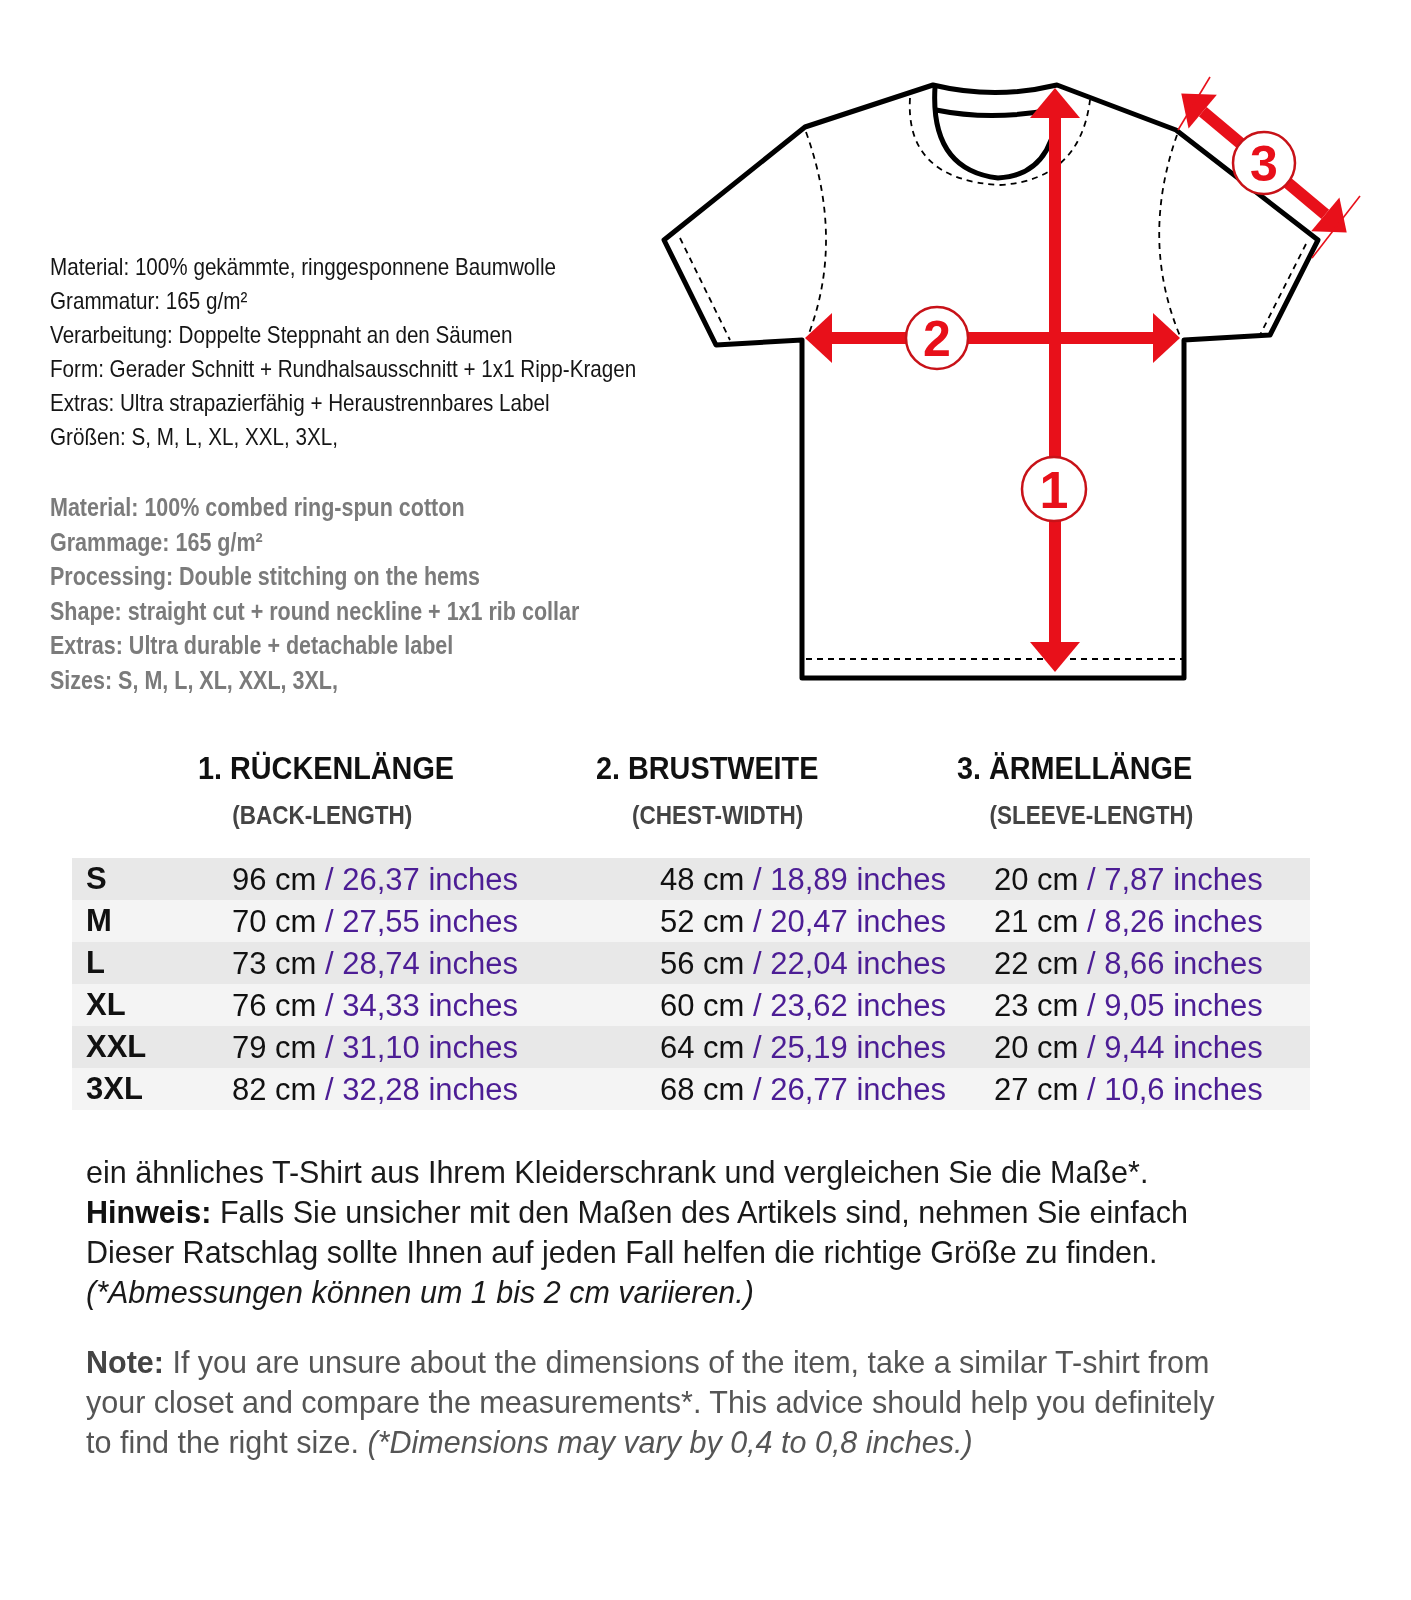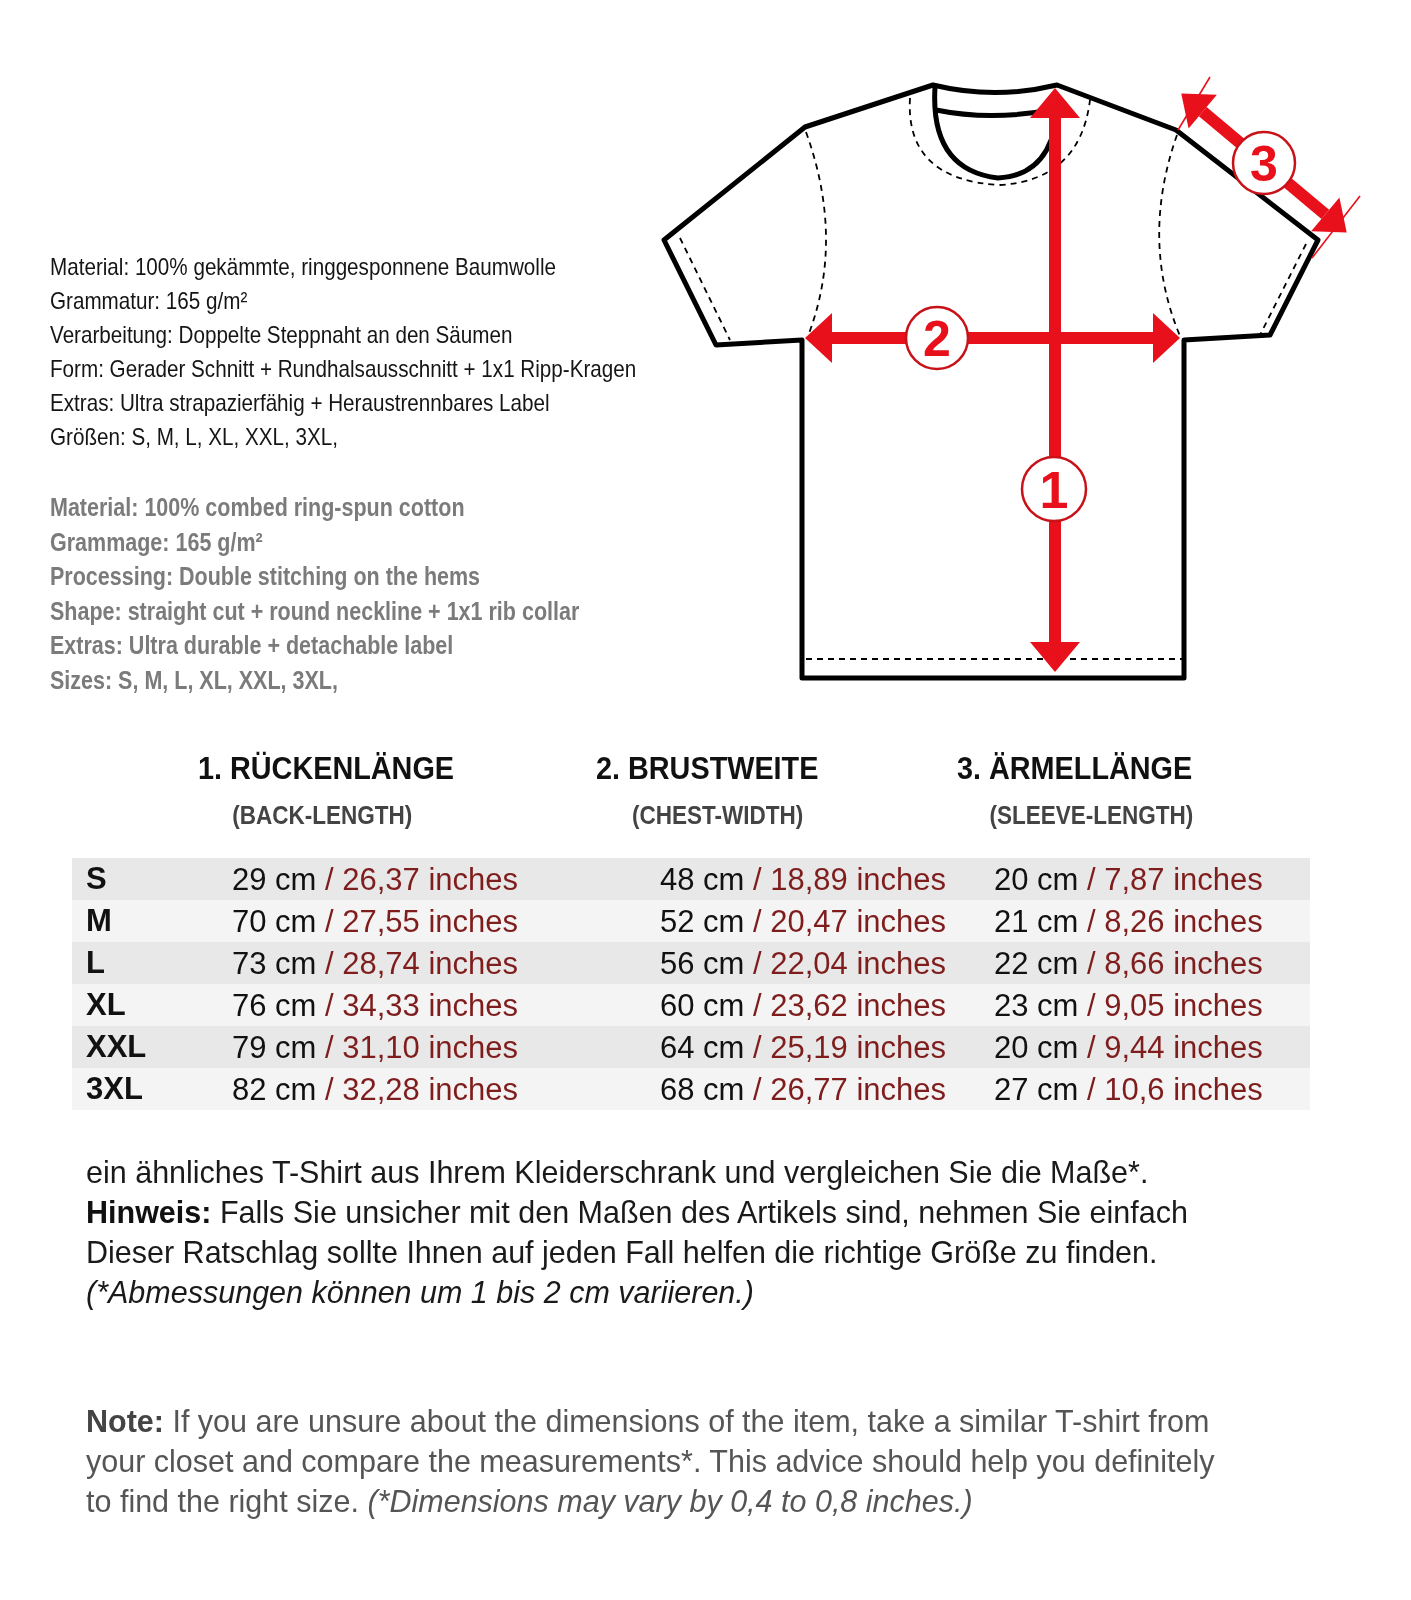--- a/index.html
+++ b/index.html
@@ -21,26 +21,26 @@
   #ch-1 { left: 596px; top: 750px; } #ch-1 .h2 { padding-left: 40px; }
   #ch-2 { left: 957px; top: 750px; } #ch-2 .h2 { padding-left: 36px; }
 
   .size-table { position: absolute; left: 72px; top: 858px; width: 1238px; }
   .row { height: 42px; position: relative; font-size: 31px; }
   .row:nth-child(odd) { background: #e8e8e8; }
   .row:nth-child(even) { background: #f4f4f4; }
   .row .size { position: absolute; left: 14px; top: 3px; font-weight: bold; color: #111; font-size: 31px; }
   .row .cell { position: absolute; top: 4px; white-space: nowrap; }
   .row .cm { color: #111; }
-  .row .inch { color: #7f1d1d; }
+  .row .inch { color: #4c1d95; }
   .row .c0 { left: 160px; } .row .c1 { left: 588px; } .row .c2 { left: 922px; }
 
   .note { position: absolute; left: 86px; font-size: 30.5px; line-height: 40px; white-space: nowrap; }
   .note-de { top: 1152px; color: #1a1a1a; }
-  .note-en { top: 1401px; color: #555; }
+  .note-en { top: 1342px; color: #555; }
   .note b { color: inherit; }
   .note-de b { color: #111; }
   .note-en b { color: #444; }
   .note i { font-style: italic; margin-top: 10px; }
   .note .ln { display: block; }
 </style>
 </head>
 <body>
 
 <div class="specs-de">
@@ -120,21 +120,21 @@
   <span class="h2">(CHEST-WIDTH)</span>
 </div>
 <div class="col-head" id="ch-2">
   <span class="h1">3. ÄRMELLÄNGE</span>
   <span class="h2">(SLEEVE-LENGTH)</span>
 </div>
 
 <div class="size-table">
   <div class="row">
     <span class="size">S</span>
-    <span class="cell c0"><span class="cm">29 cm</span><span class="inch" style="white-space: pre;"> / 26,37 inches</span></span>
+    <span class="cell c0"><span class="cm">96 cm</span><span class="inch" style="white-space: pre;"> / 26,37 inches</span></span>
     <span class="cell c1"><span class="cm">48 cm</span><span class="inch" style="white-space: pre;"> / 18,89 inches</span></span>
     <span class="cell c2"><span class="cm">20 cm</span><span class="inch" style="white-space: pre;"> / 7,87 inches</span></span>
   </div>
   <div class="row">
     <span class="size">M</span>
     <span class="cell c0"><span class="cm">70 cm</span><span class="inch" style="white-space: pre;"> / 27,55 inches</span></span>
     <span class="cell c1"><span class="cm">52 cm</span><span class="inch" style="white-space: pre;"> / 20,47 inches</span></span>
     <span class="cell c2"><span class="cm">21 cm</span><span class="inch" style="white-space: pre;"> / 8,26 inches</span></span>
   </div>
   <div class="row">

